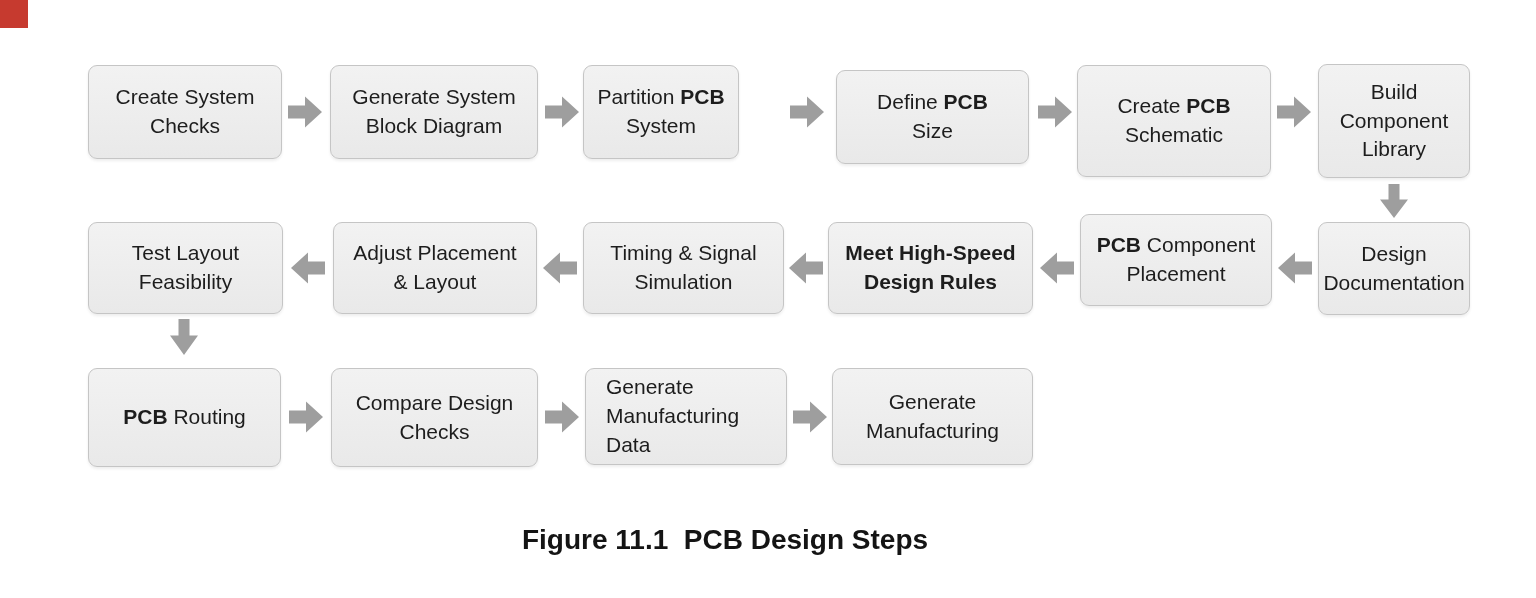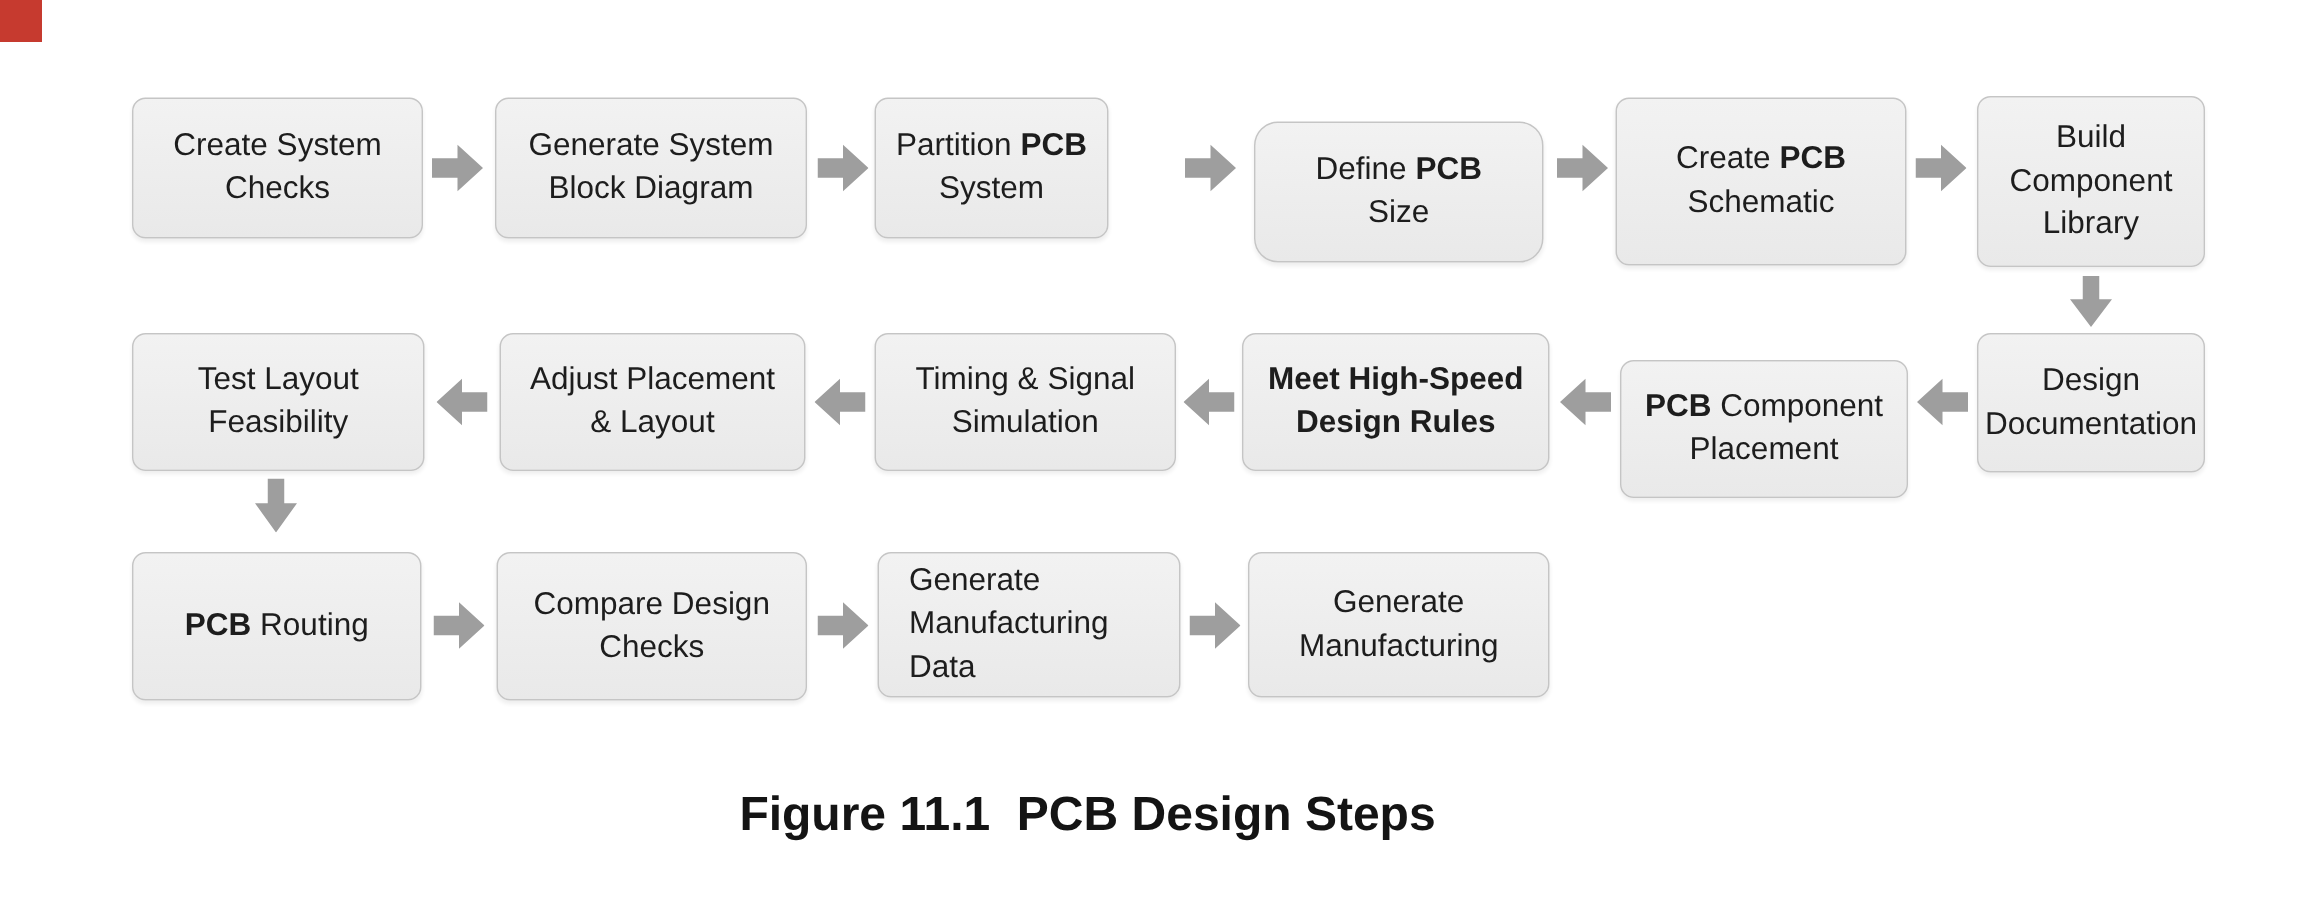--- a/index.html
+++ b/index.html
@@ -47,21 +47,21 @@
   .arrow{
     position:absolute;
     color:var(--arrow);
     line-height:0;
   }
   .caption{
     position:absolute;
     left:0;top:524px;
     width:1450px;
     text-align:center;
-    font-size:32px;
+    font-size:28px;
     font-weight:bold;
     color:var(--caption-text);
     white-space:pre;
   }
   .corner-marker{
     position:absolute;
     left:0;top:0;
     width:28px;height:28px;
     background:var(--corner-marker);
   }
@@ -72,21 +72,21 @@
 <div class="screen">
 
   <div class="corner-marker"></div>
 
   <div class="box" style="left:88px;top:65px;width:194px;height:94px;"><span>Create System
 Checks</span></div>
   <div class="box" style="left:330px;top:65px;width:208px;height:94px;"><span>Generate System
 Block Diagram</span></div>
   <div class="box" style="left:583px;top:65px;width:156px;height:94px;"><span>Partition <b>PCB</b>
 System</span></div>
-  <div class="box" style="left:836px;top:81px;width:193px;height:94px;border-radius:16px;"><span>Define <b>PCB</b>
+  <div class="box" style="left:836px;top:70px;width:193px;height:94px;"><span>Define <b>PCB</b>
 Size</span></div>
   <div class="box" style="left:1077px;top:65px;width:194px;height:112px;"><span>Create <b>PCB</b>
 Schematic</span></div>
   <div class="box tight" style="left:1318px;top:64px;width:152px;height:114px;"><span>Build
 Component
 Library</span></div>
 
   <div class="arrow" style="left:288px;top:94px;">
     <svg width="34" height="36" viewBox="0 0 34 36">
         <path d="M0 11.5 H17 V2.5 L34 18 L17 33.5 V24.5 H0 Z" fill="currentColor"></path>
@@ -114,21 +114,21 @@
   </div>
 
   <div class="arrow" style="left:1378px;top:184px;">
     <svg width="32" height="34" viewBox="0 0 32 34">
         <path d="M10.5 0 H21.5 V15.5 H30 L16 34 L2 15.5 H10.5 Z" fill="currentColor"></path>
       </svg>
   </div>
 
   <div class="box tight" style="left:1318px;top:222px;width:152px;height:93px;"><span>Design
 Documentation</span></div>
-  <div class="box" style="left:1080px;top:240px;width:192px;height:92px;"><span><b>PCB</b> Component
+  <div class="box" style="left:1080px;top:214px;width:192px;height:92px;"><span><b>PCB</b> Component
 Placement</span></div>
   <div class="box" style="left:828px;top:222px;width:205px;height:92px;font-weight:bold;"><span>Meet High-Speed
 Design Rules</span></div>
   <div class="box" style="left:583px;top:222px;width:201px;height:92px;"><span>Timing &amp; Signal
 Simulation</span></div>
   <div class="box" style="left:333px;top:222px;width:204px;height:92px;"><span>Adjust Placement
 &amp; Layout</span></div>
   <div class="box" style="left:88px;top:222px;width:195px;height:92px;"><span>Test Layout
 Feasibility</span></div>
 

